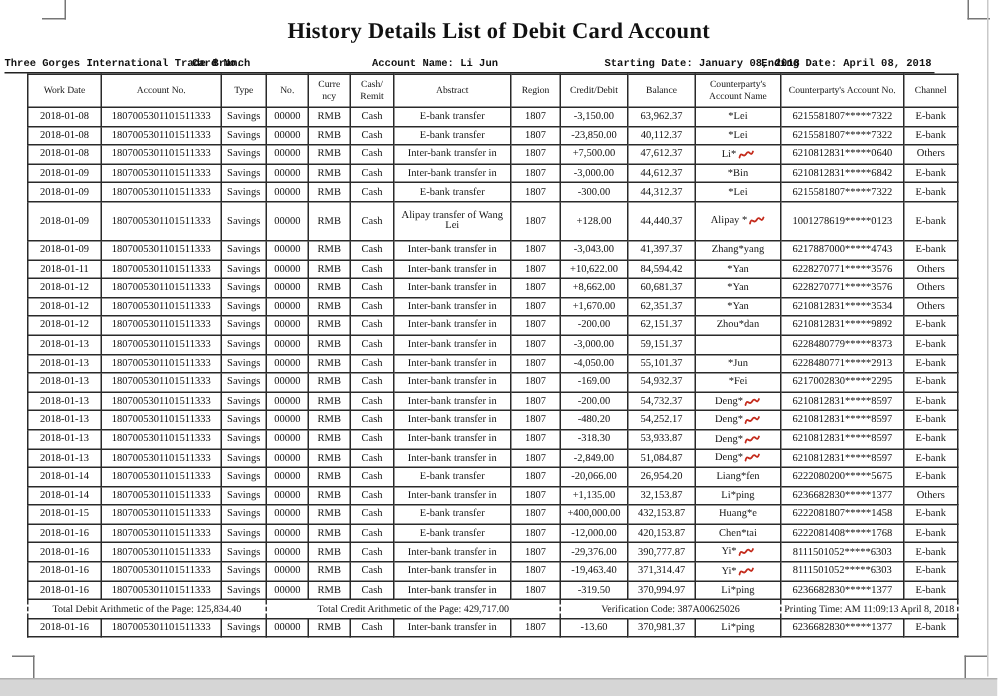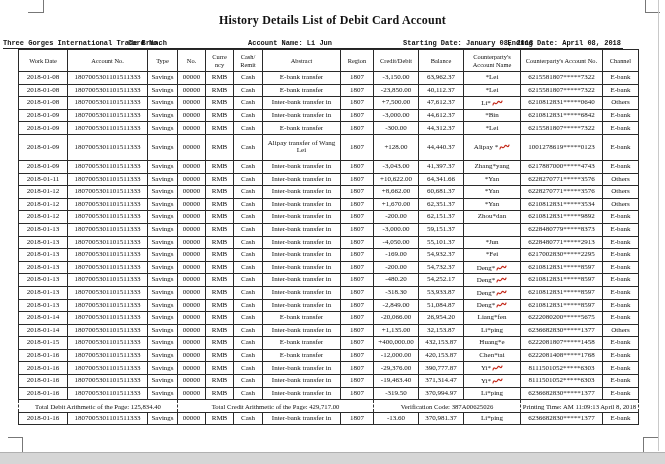--- a/index.html
+++ b/index.html
@@ -1,18 +1,18 @@
 <!DOCTYPE html>
 <html><head>
 <meta charset="utf-8">
 <style>
   html,body{margin:0;padding:0;}
   body{width:665px;height:464px;background:#ffffff;font-family:"Liberation Serif","DejaVu Serif",serif;color:#111;position:relative;overflow:hidden;}
   .page{position:absolute;left:0;top:0;width:665px;height:464px;background:#fff;}
-  .doc-title{position:absolute;top:13px;left:0;width:665px;text-align:center;font-size:12px;font-weight:bold;letter-spacing:.2px;}
+  .doc-title{position:absolute;top:13px;left:0;width:665px;text-align:center;font-size:15px;font-weight:bold;letter-spacing:.2px;}
   .info-bar{position:absolute;left:3px;top:36px;width:620px;height:12px;border-bottom:1px solid #222;font-size:7px;font-weight:bold;font-family:Liberation Mono, monospace;}
   .info-bar span{position:absolute;bottom:1px;white-space:nowrap;}
   .info-branch{left:0;}
   .info-card{left:125px;text-align:right;}
   .info-account{left:245px;}
   .info-start{left:400px;text-align:right;}
   .info-end{right:2px;text-align:right;}
   table.hist{position:absolute;left:18px;top:49px;width:620px;border-collapse:collapse;table-layout:fixed;}
   table.hist th, table.hist td{border:1px solid #2a2a2a;padding:0 1px;text-align:center;vertical-align:middle;overflow:hidden;}
   table.hist th{font-size:6.4px;font-weight:normal;height:21px;line-height:1.25;}
@@ -195,21 +195,21 @@
         <tr>
           <td>2018-01-11</td>
           <td>1807005301101511333</td>
           <td>Savings</td>
           <td>00000</td>
           <td>RMB</td>
           <td>Cash</td>
           <td>Inter-bank transfer in</td>
           <td>1807</td>
           <td>+10,622.00</td>
-          <td>64,341.66</td>
+          <td>84,594.42</td>
           <td>*Yan</td>
           <td>6228270771*****3576</td>
           <td>Others</td>
         </tr>
         <tr>
           <td>2018-01-12</td>
           <td>1807005301101511333</td>
           <td>Savings</td>
           <td>00000</td>
           <td>RMB</td>

